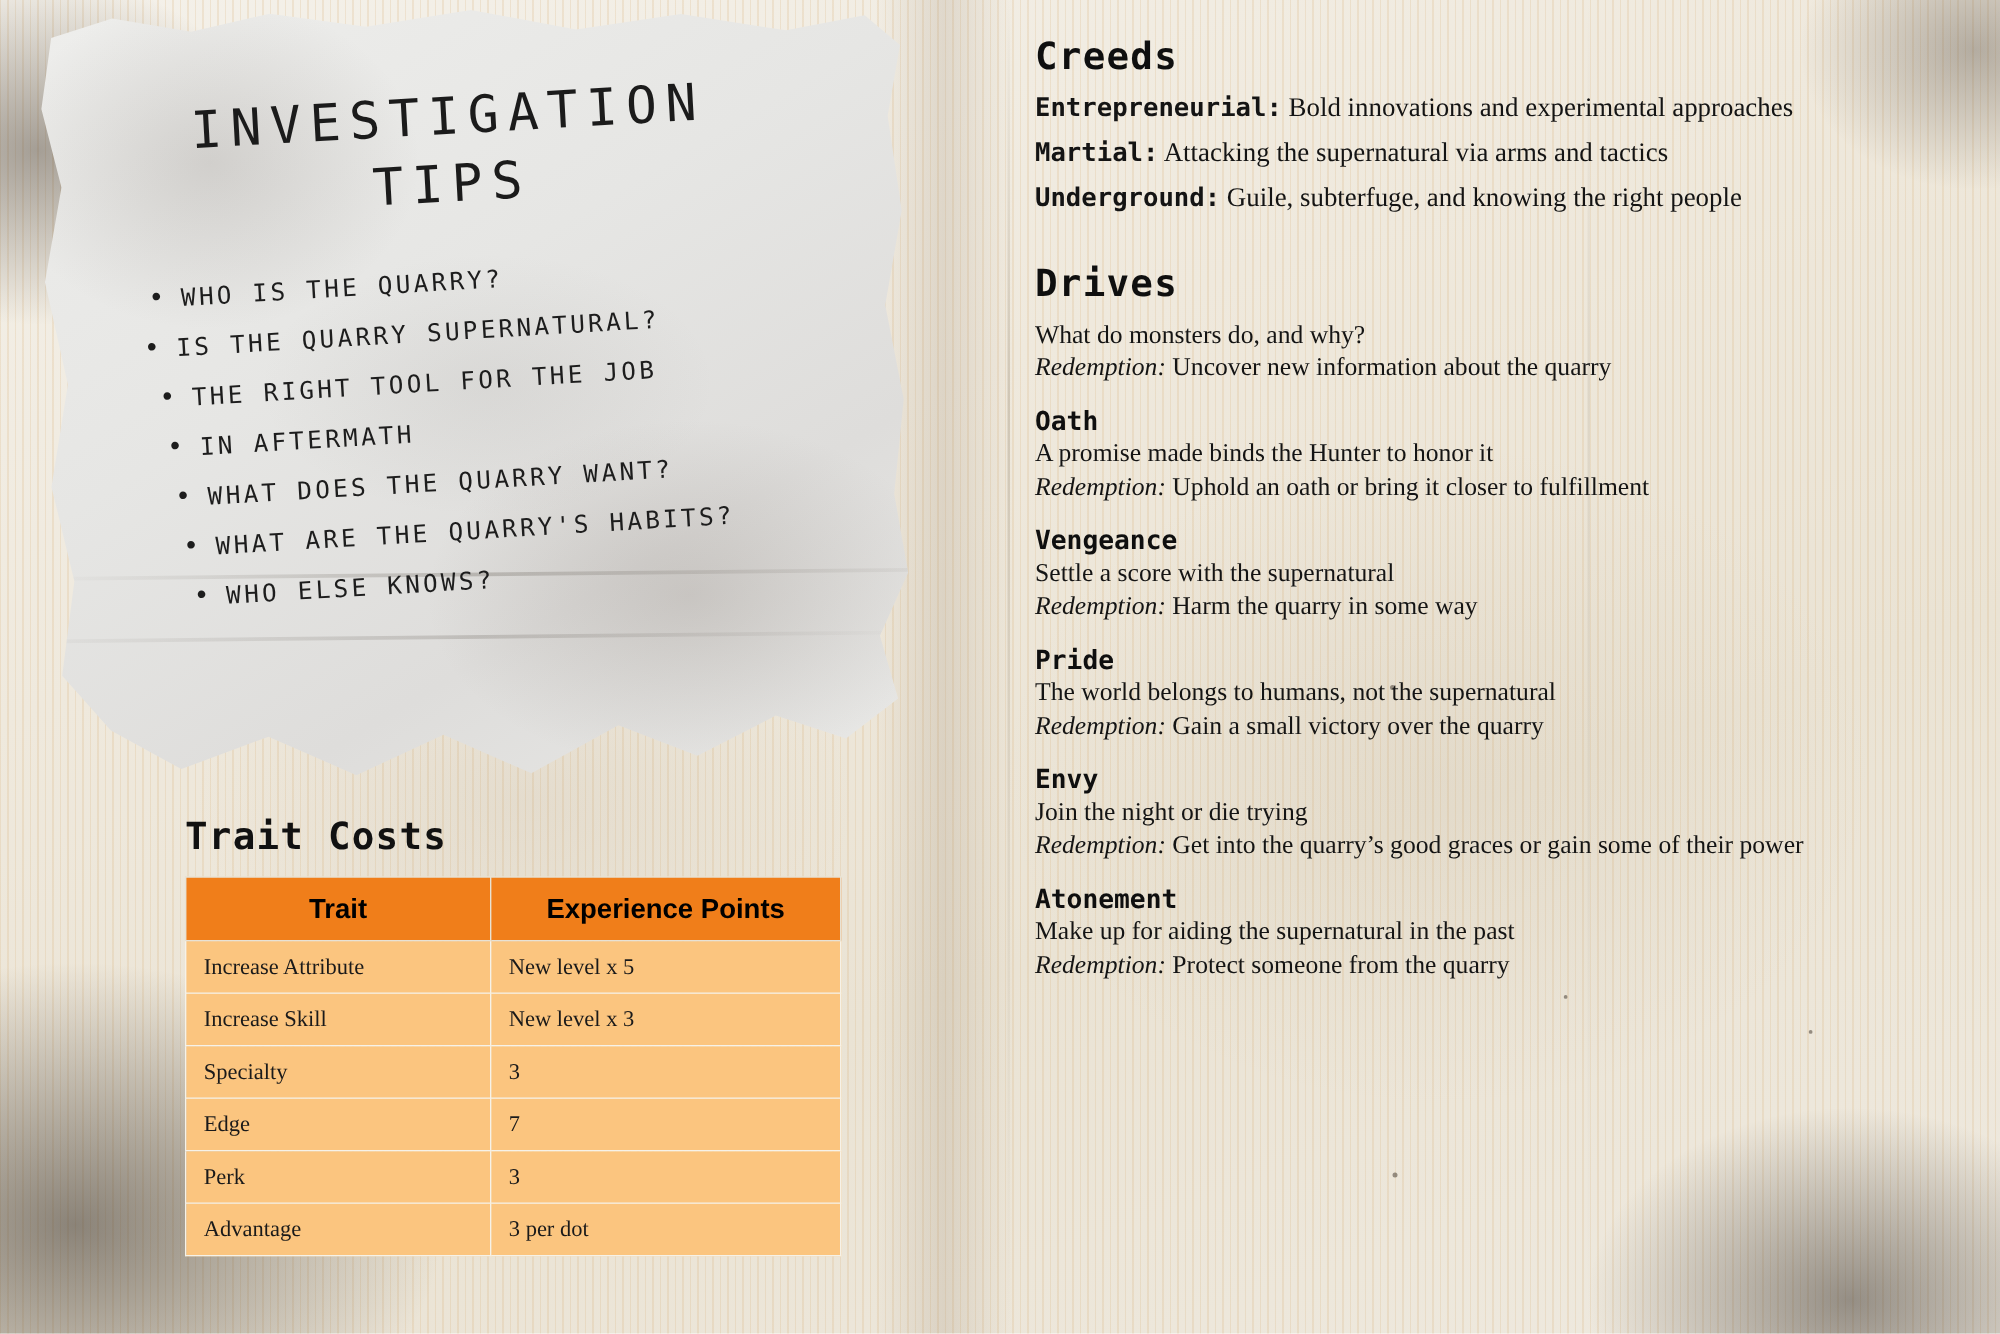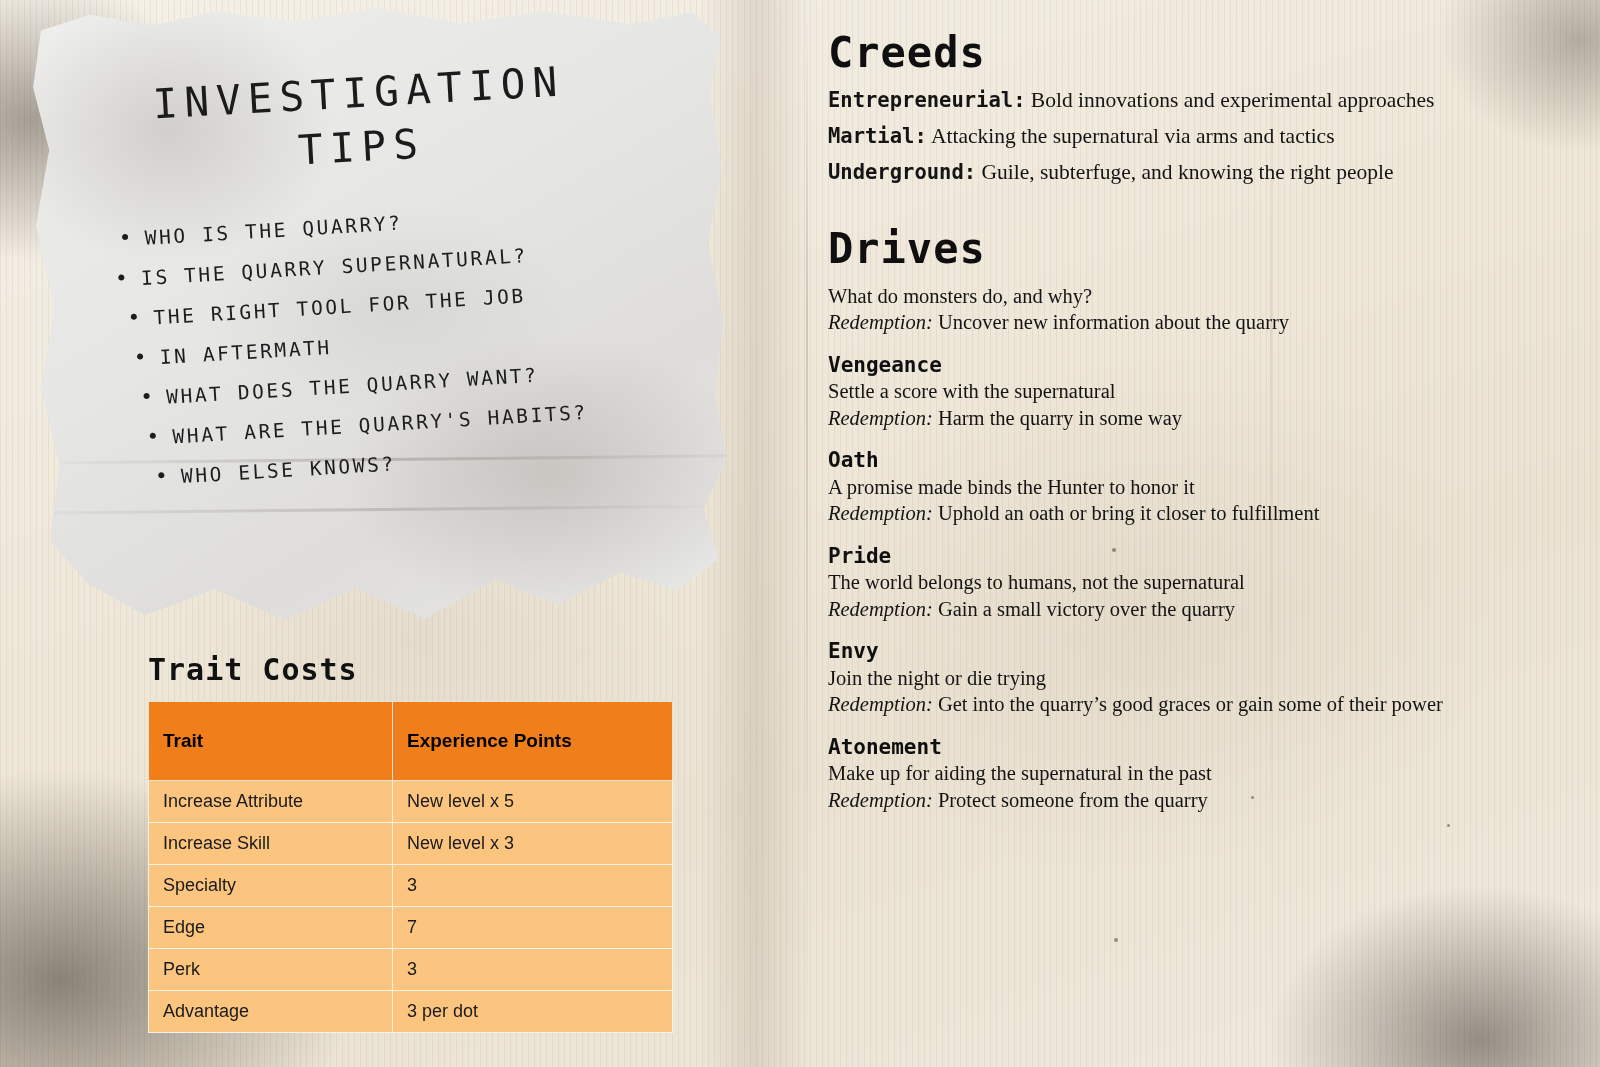--- a/index.html
+++ b/index.html
@@ -148,46 +148,46 @@
   table.costs {
     border-collapse: collapse;
     width: 524px;
     table-layout: fixed;
   }
   table.costs th {
     background: #f07e1a;
     color: #000;
     font-family: "Liberation Sans", sans-serif;
     font-weight: bold;
-    font-size: 19px;
-    text-align: left;
-    padding: 28px 14px;
+    font-size: 22px;
+    text-align: center;
+    padding: 12px 14px;
     border: 1px solid #e8e2d4;
   }
   table.costs td {
     background: #fbc57f;
     color: #1a1a1a;
-    font-family: Liberation Sans, sans-serif;
+    font-family: Liberation Serif, serif;
     font-size: 18px;
     padding: 10px 14px;
     border: 1px solid #f6f2e8;
   }
   table.costs col.c1 { width: 244px; }
   table.costs col.c2 { width: 280px; }
 
   
   #right-col {
     position: absolute;
     left: 828px; top: 28px;
     width: 700px;
   }
   .rc-heading {
     font-family: "DejaVu Sans Mono", monospace;
     font-weight: bold;
-    font-size: 42px;
+    font-size: 30px;
     letter-spacing: 1px;
     color: #0f0f0f;
     margin: 0 0 10px 0;
   }
   .creed-line {
     font-family: "Liberation Serif", serif;
     font-size: 21.5px;
     color: #141414;
     margin-bottom: 9px;
     line-height: 1.25;
@@ -331,37 +331,37 @@
 
     <div class="drive">
       <div class="ddesc">What do monsters do, and why?</div>
       <div class="dred">
         <span class="lbl">Redemption:</span>
         <span>Uncover new information about the quarry</span>
       </div>
     </div>
 
     <div class="drive">
+      <div class="dname">Oath</div>
+      <div class="ddesc">A promise made binds the Hunter to honor it</div>
+      <div class="dred">
+        <span class="lbl">Redemption:</span>
+        <span>Uphold an oath or bring it closer to fulfillment</span>
+      </div>
+    </div>
+
+    <div class="drive">
       <div class="dname">Vengeance</div>
       <div class="ddesc">Settle a score with the supernatural</div>
       <div class="dred">
         <span class="lbl">Redemption:</span>
         <span>Harm the quarry in some way</span>
       </div>
     </div>
 
-    <div class="drive">
-      <div class="dname">Oath</div>
-      <div class="ddesc">A promise made binds the Hunter to honor it</div>
-      <div class="dred">
-        <span class="lbl">Redemption:</span>
-        <span>Uphold an oath or bring it closer to fulfillment</span>
-      </div>
-    </div>
-
 
     <div class="drive">
       <div class="dname">Pride</div>
       <div class="ddesc">The world belongs to humans, not the supernatural</div>
       <div class="dred">
         <span class="lbl">Redemption:</span>
         <span>Gain a small victory over the quarry</span>
       </div>
     </div>
 

